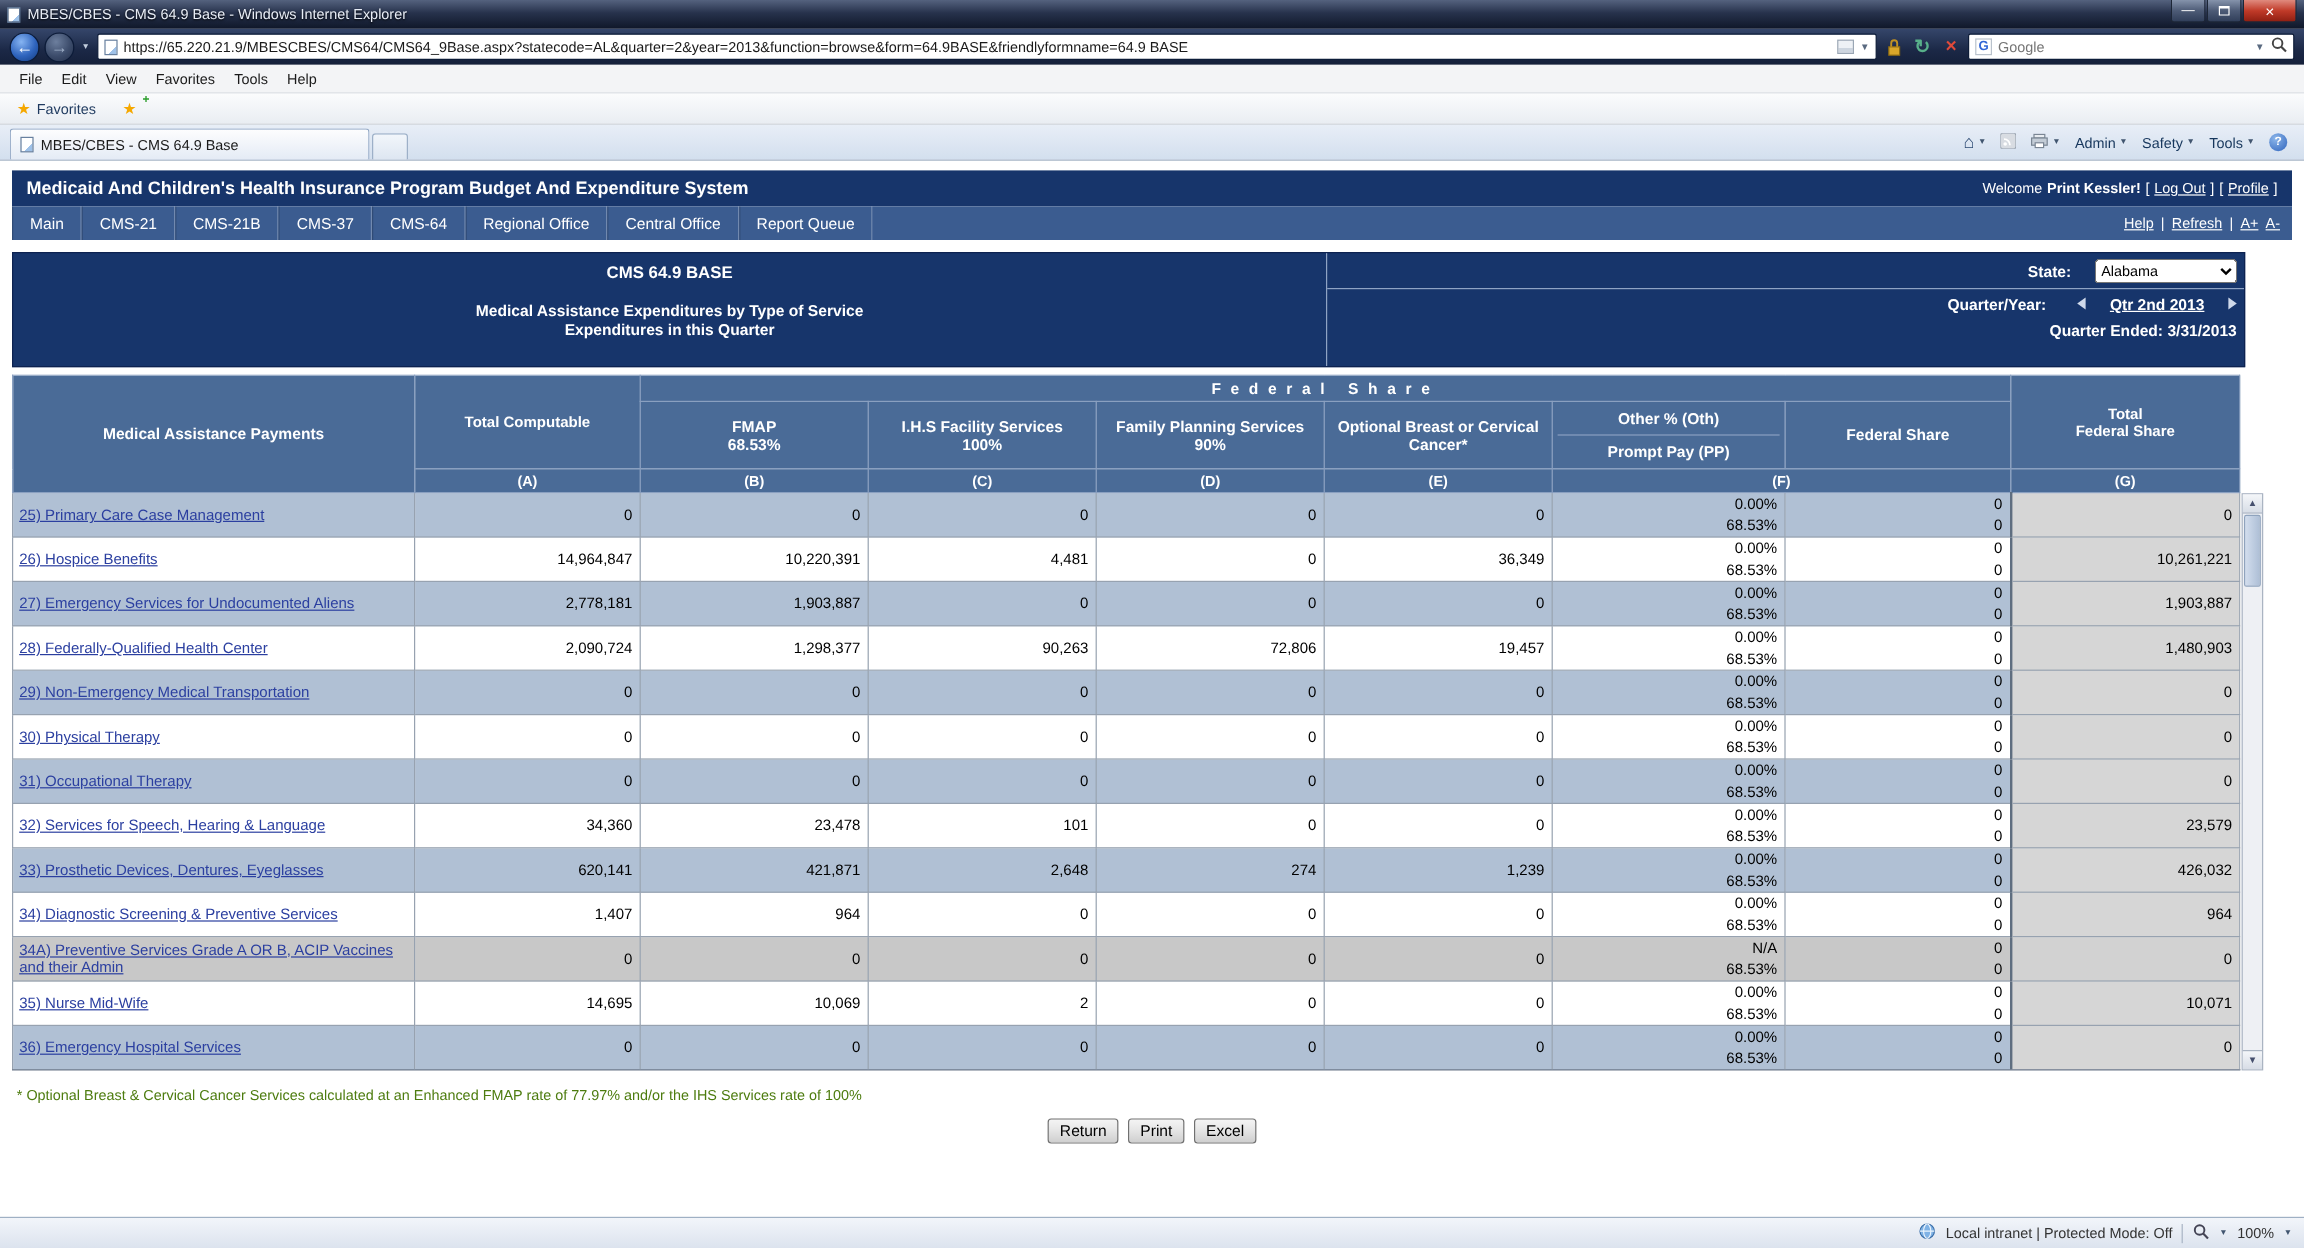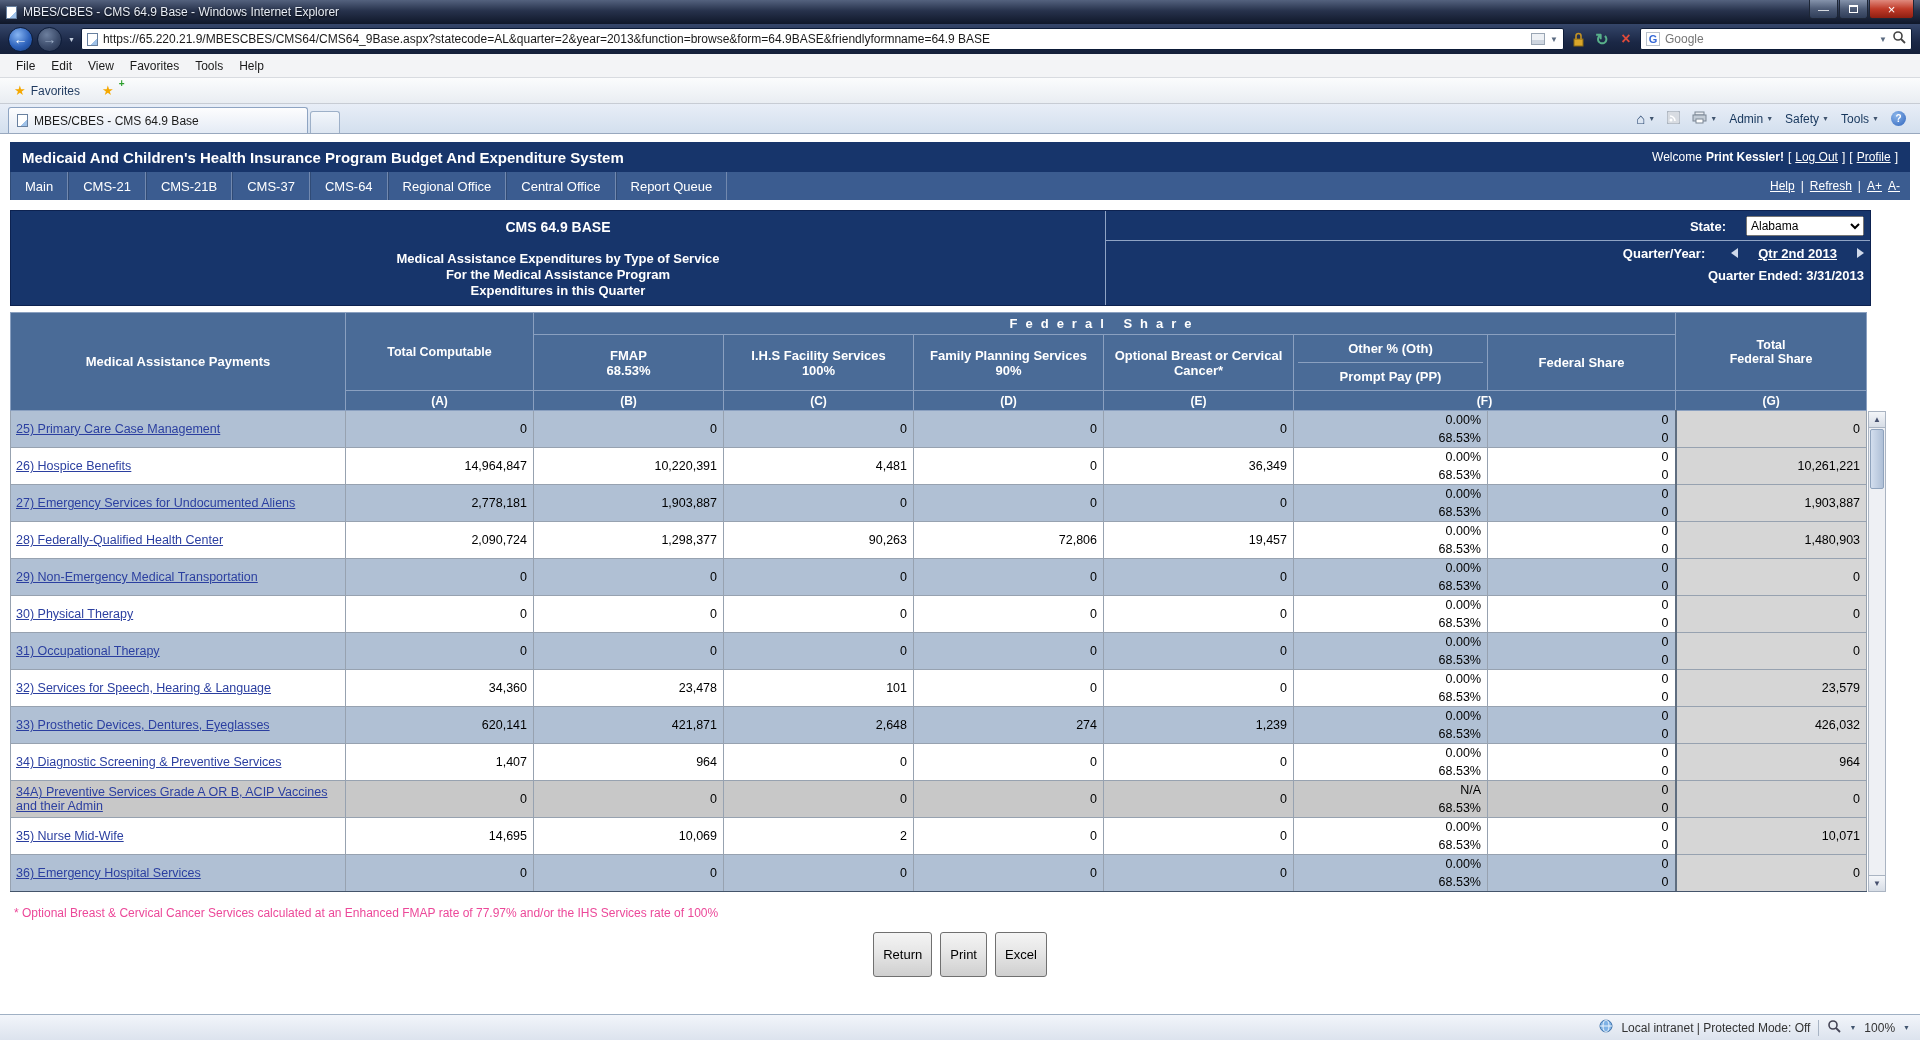--- a/index.html
+++ b/index.html
@@ -137,23 +137,23 @@
   .rail-spacer { height:99px; }
   .vscroll { height:481px; background:#eef0f4; border:1px solid #aab4c2; display:flex; flex-direction:column; }
   .sbtn { height:16px; background:linear-gradient(#f4f6f9, #d7dde6); border-bottom:1px solid #aab4c2;
           color:#46506050; color:#46506e; font-size:8px; text-align:center; line-height:15px; cursor:pointer; }
   .sbtn.down { border-bottom:none; border-top:1px solid #aab4c2; }
   .sthumb { height:60px; margin:1px; background:linear-gradient(90deg, #d3deee, #aebfd6);
             border:1px solid #8fa3bd; border-radius:2px; cursor:pointer; }
   .strack { flex:1 1 auto; }
 
   
-  .footnote { margin:14px 0 0 4px; font-size:12px; color:#ec4899; }
+  .footnote { margin:14px 0 0 4px; font-size:12px; color:#4d7c0f; }
   .actions { margin-top:12px; text-align:center; }
-  .action-btn { font-size:13px; font-family:"Liberation Sans",sans-serif; padding:14px 9px; margin:0 4px;
+  .action-btn { font-size:13px; font-family:"Liberation Sans",sans-serif; padding:2px 9px; margin:0 4px;
                 border:1px solid #707070; border-radius:3px; cursor:pointer;
                 background:linear-gradient(#f4f4f4, #e6e6e6 45%, #cfcfcf); }
 
   
   .statusbar { height:26px; flex:0 0 26px; background:linear-gradient(#f2f5fa, #dce3ee);
                border-top:1px solid #9fb0c4; display:flex; align-items:center; padding:0 10px;
                font-size:12px; color:#333; }
   .status-right { margin-left:auto; display:flex; align-items:center; gap:8px; }
   .sep-v { width:1px; height:16px; background:#a8b4c4; }
 </style>
@@ -316,21 +316,20 @@
         <a>A+</a>
         <a>A-</a>
       </div>
     </div>
 
     <div class="formheader">
       <div class="fh-left">
         <div class="fh-title">CMS 64.9 BASE</div>
         <div class="fh-sub">
           <div>Medical Assistance Expenditures by Type of Service</div>
-          <div>For the Medical Assistance Program</div>
           <div>Expenditures in this Quarter</div>
         </div>
       </div>
       <div class="fh-divider"></div>
       <div class="fh-right">
         <div class="fh-row fh-state">
           <span class="lbl">State:</span>
           <select><option>Alabama</option></select>
         </div>
         <div class="fh-hr"></div>

